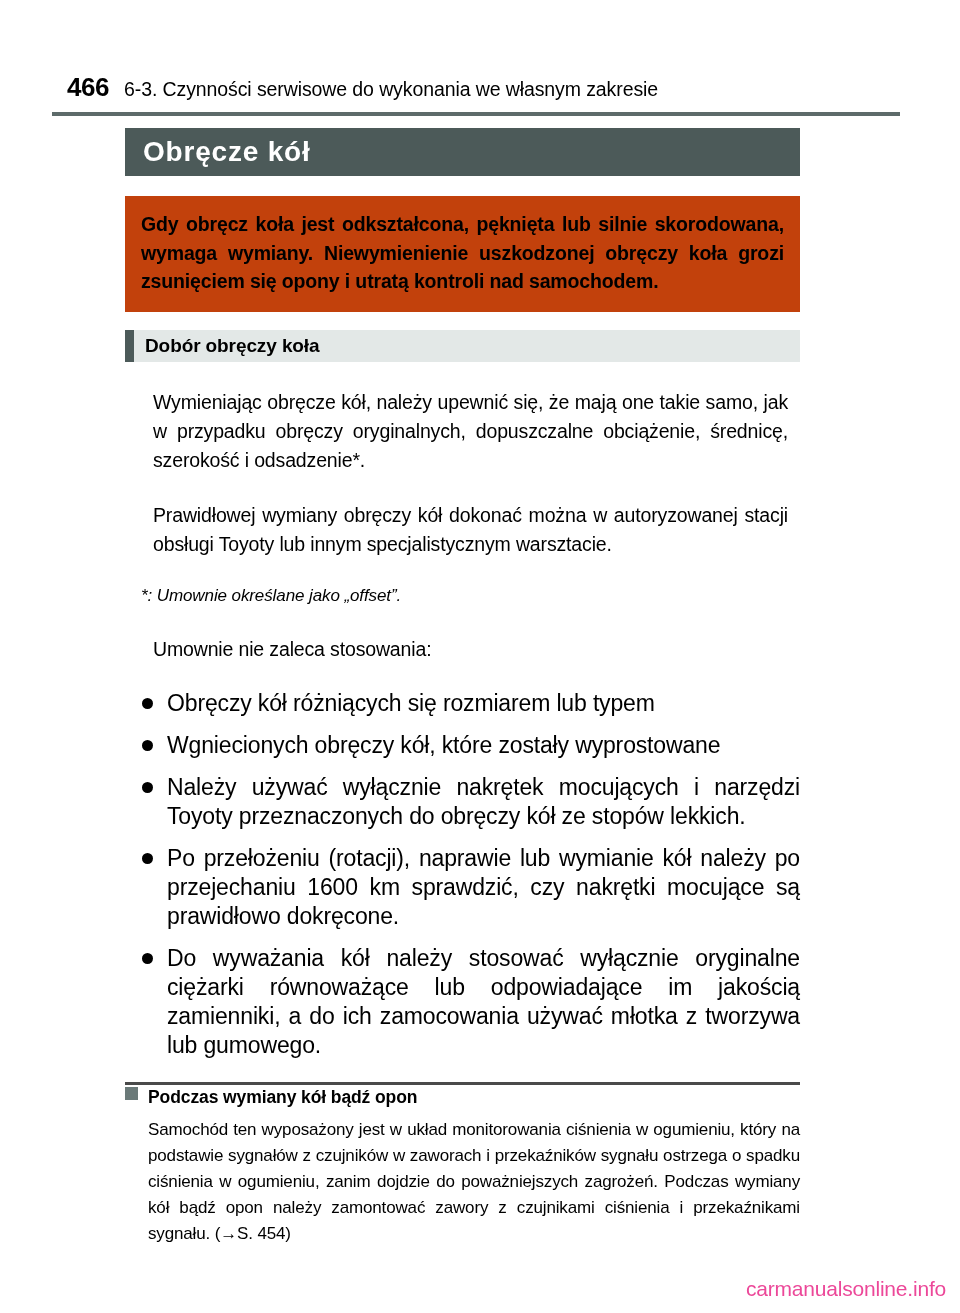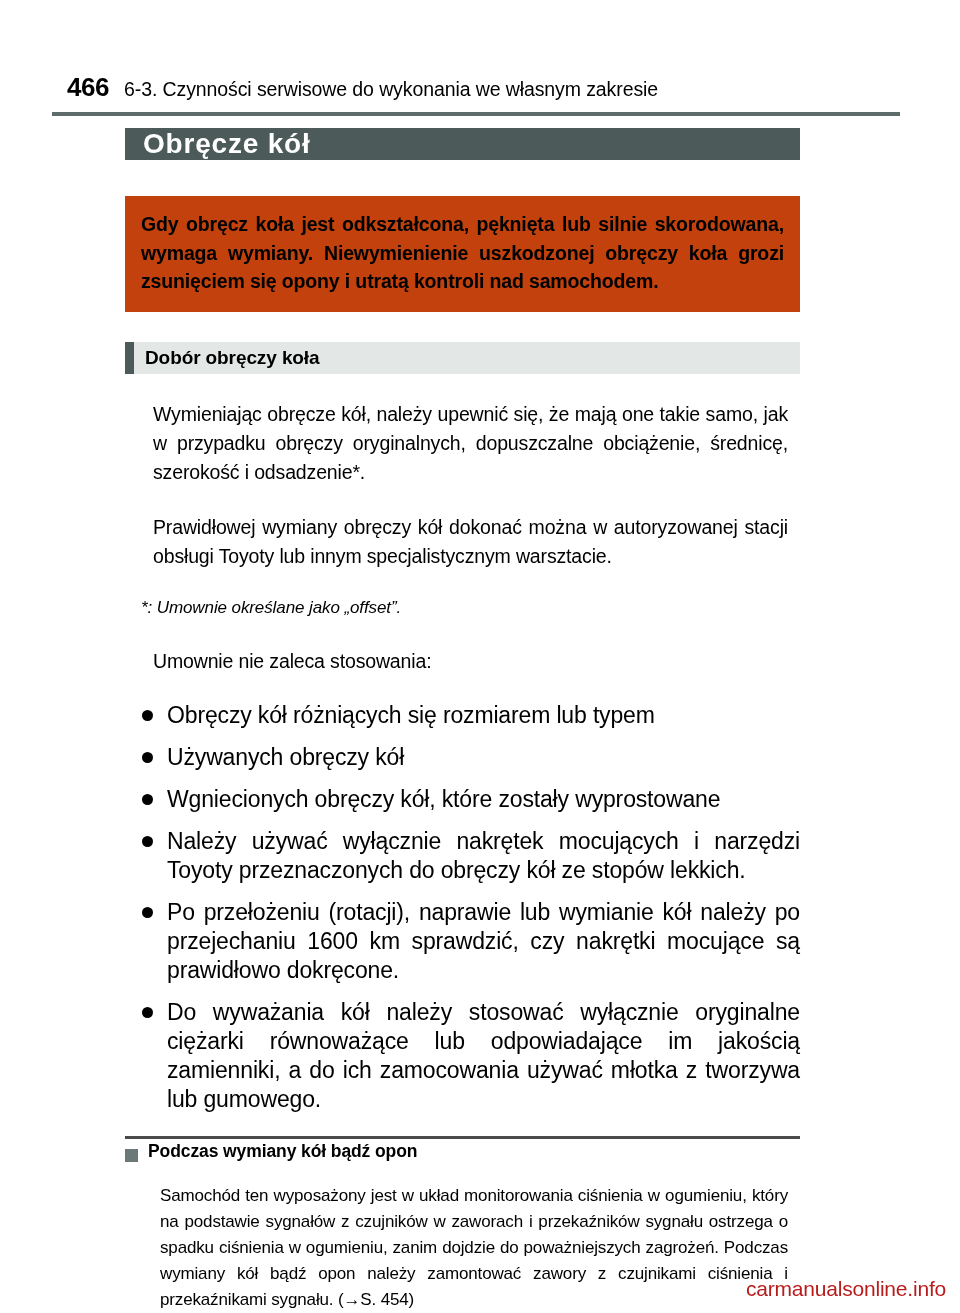--- a/index.html
+++ b/index.html
@@ -46,21 +46,21 @@
     height: 4px;
     background: #5d6b6a;
   }
 
   
   .title-bar {
     position: absolute;
     left: 125px;
     top: 128px;
     width: 675px;
-    height: 32px;
+    height: 48px;
     background: #4c5a59;
     display: flex;
     align-items: center;
   }
   .title-bar-text {
     color: #ffffff;
     font-size: 28px;
     font-weight: bold;
     letter-spacing: 0.8px;
     margin-left: 18px;
@@ -83,21 +83,21 @@
   .notice-text {
     font-size: 19.5px;
     font-weight: bold;
     line-height: 28.5px;
     text-align: justify;
     letter-spacing: -0.15px;
   }
 
   
   .section-head {
-    margin-top: 30px;
+    margin-top: 18px;
     height: 32px;
     background: #e3e8e7;
     display: flex;
     align-items: center;
   }
   .section-accent {
     width: 9px;
     height: 32px;
     background: #4c5a59;
     flex: none;
@@ -166,54 +166,54 @@
   
   .note-rule {
     margin-top: 22px;
     margin-left: 0px;
     width: 675px;
     height: 3px;
     background: #4a4a4a;
   }
   .note-head {
     display: flex;
-    align-items: flex-end;
+    align-items: flex-start;
     padding-top: 2px;
   }
   .note-square {
     width: 13px;
     height: 13px;
     background: #6b7a79;
     flex: none;
   }
   .note-head-text {
     font-size: 17.5px;
     font-weight: bold;
     margin-left: 10px;
     letter-spacing: -0.1px;
   }
   .note-body {
     padding-left: 23px;
     padding-top: 9px;
   }
   .note-body p {
-    margin: 12px;
+    margin: 0;
     font-size: 17px;
     line-height: 26px;
     text-align: justify;
     letter-spacing: -0.15px;
   }
 
   
   .watermark {
     position: absolute;
     right: 14px;
     bottom: 12px;
     font-size: 21px;
-    color: #b91c1c;
+    color: #ec4899;
     letter-spacing: -0.2px;
   }
 </style>
 </head>
 <body>
 
 <div class="page-header">
   <span class="page-number">466</span>
   <span class="header-title">6-3. Czynności serwisowe do wykonania we własnym zakresie</span>
 </div>
@@ -240,24 +240,20 @@
     <p class="footnote">*: Umownie określane jako „offset”.</p>
     <p class="para nojust">Umownie nie zaleca stosowania:</p>
 
     <ul class="bullets">
       <li class="nojust">
         <span class="dot"></span>
         <span>Obręczy kół różniących się rozmiarem lub typem</span>
       </li>
       <li class="nojust">
         <span class="dot"></span>
-        <span>Używanych obręczy kół</span>
-      </li>
-      <li class="nojust">
-        <span class="dot"></span>
         <span>Wgniecionych obręczy kół, które zostały wyprostowane</span>
       </li>
     </ul>
   </div>
 
 
   <div class="body-block">
     <ul class="bullets">
       <li>
         <span class="dot"></span>

